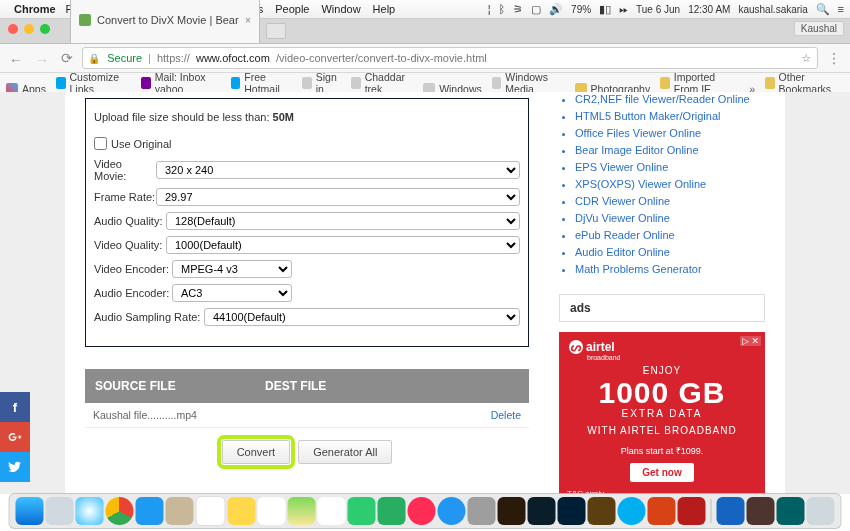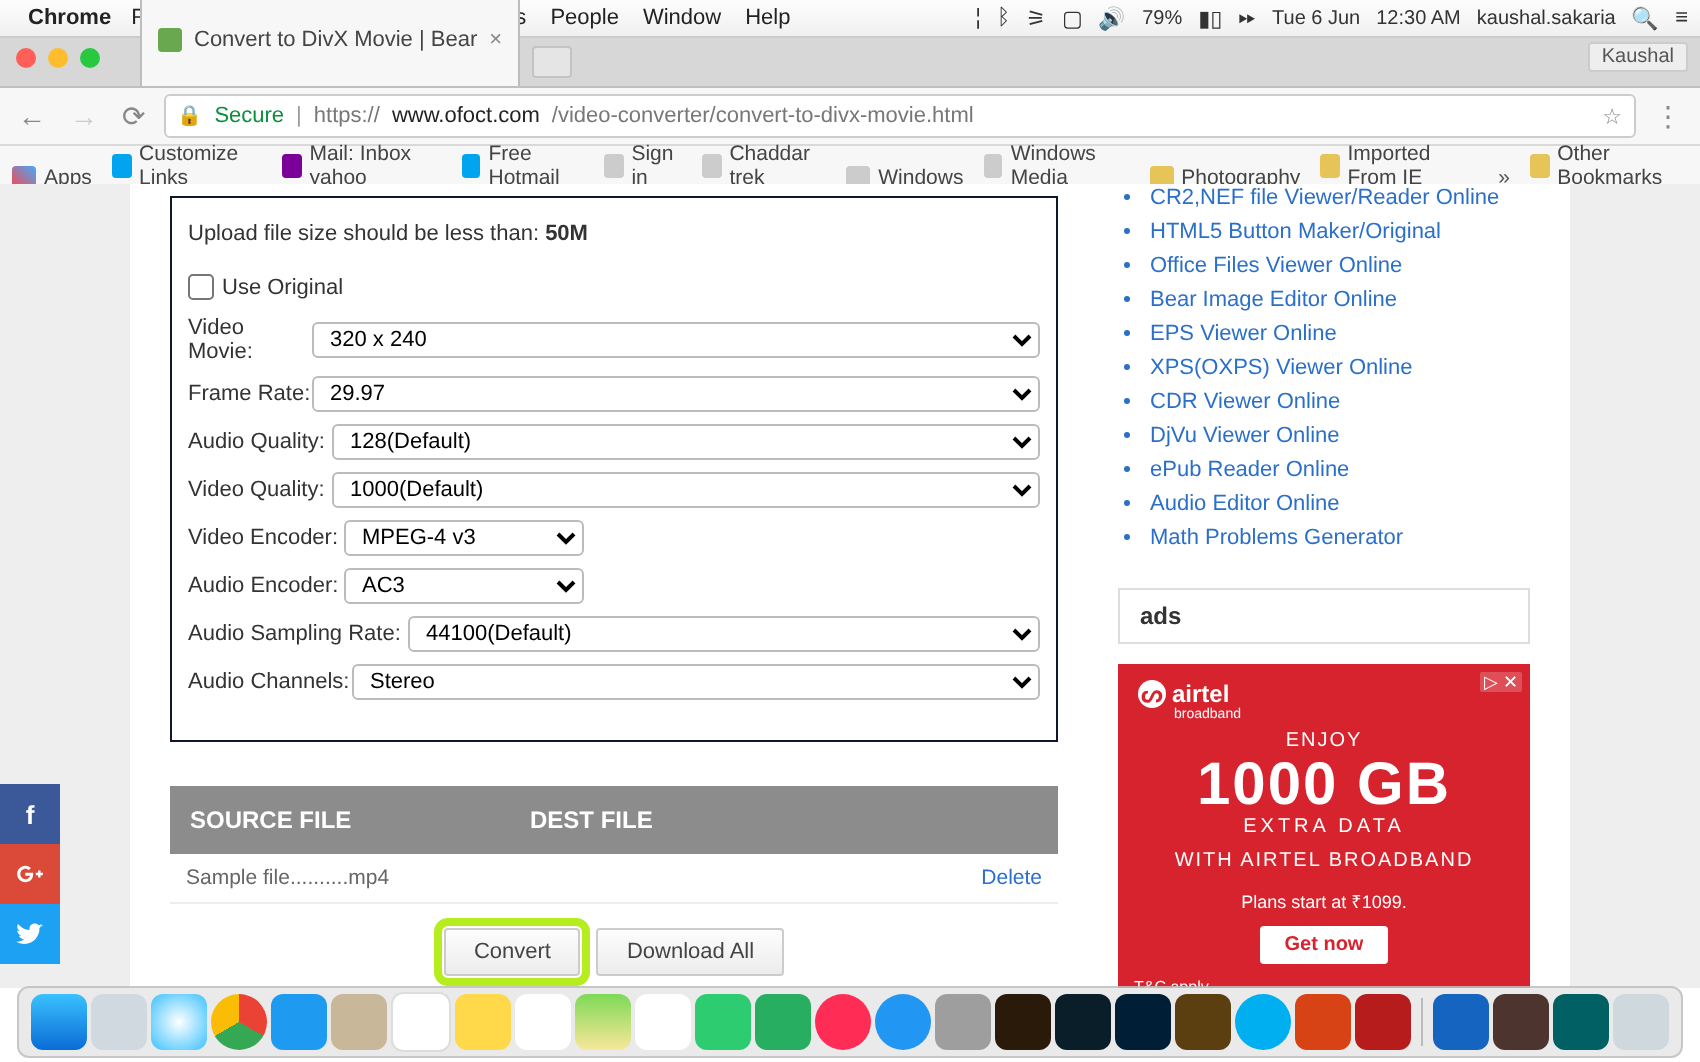--- a/index.html
+++ b/index.html
@@ -242,37 +242,33 @@
             <select style="flex:0 0 120px"><option>MPEG-4 v3</option></select>
           </div>
         <div class="row">
             <label style="width:78px">Audio Encoder:</label>
             <select style="flex:0 0 120px"><option>AC3</option></select>
           </div>
         <div class="row wider">
             <label>Audio Sampling Rate:</label>
             <select><option>44100(Default)</option></select>
           </div>
-        <div class="row">
-            <label style="width:82px">Audio Channels:</label>
-            <select><option>Stereo</option></select>
-          </div>
       </div>
 
       <div class="filehdr">
         <div class="col-src">SOURCE FILE</div>
         <div class="col-dst">DEST FILE</div>
       </div>
       <div class="filerow">
-        <span class="fn">Sample file..........mp4</span>
+        <span class="fn">Kaushal file..........mp4</span>
         <span class="del">Delete</span>
       </div>
       <div class="actions">
         <button class="btn convert">Convert</button>
-        <button class="btn">Download All</button>
+        <button class="btn">Generator All</button>
       </div>
 
     </div>
 
     <div class="sidebar">
       <div class="sblinks">
         <ul>
           <li><span>CR2,NEF file Viewer/Reader Online</span></li>
           <li><span>HTML5 Button Maker/Original</span></li>
           <li><span>Office Files Viewer Online</span></li>

